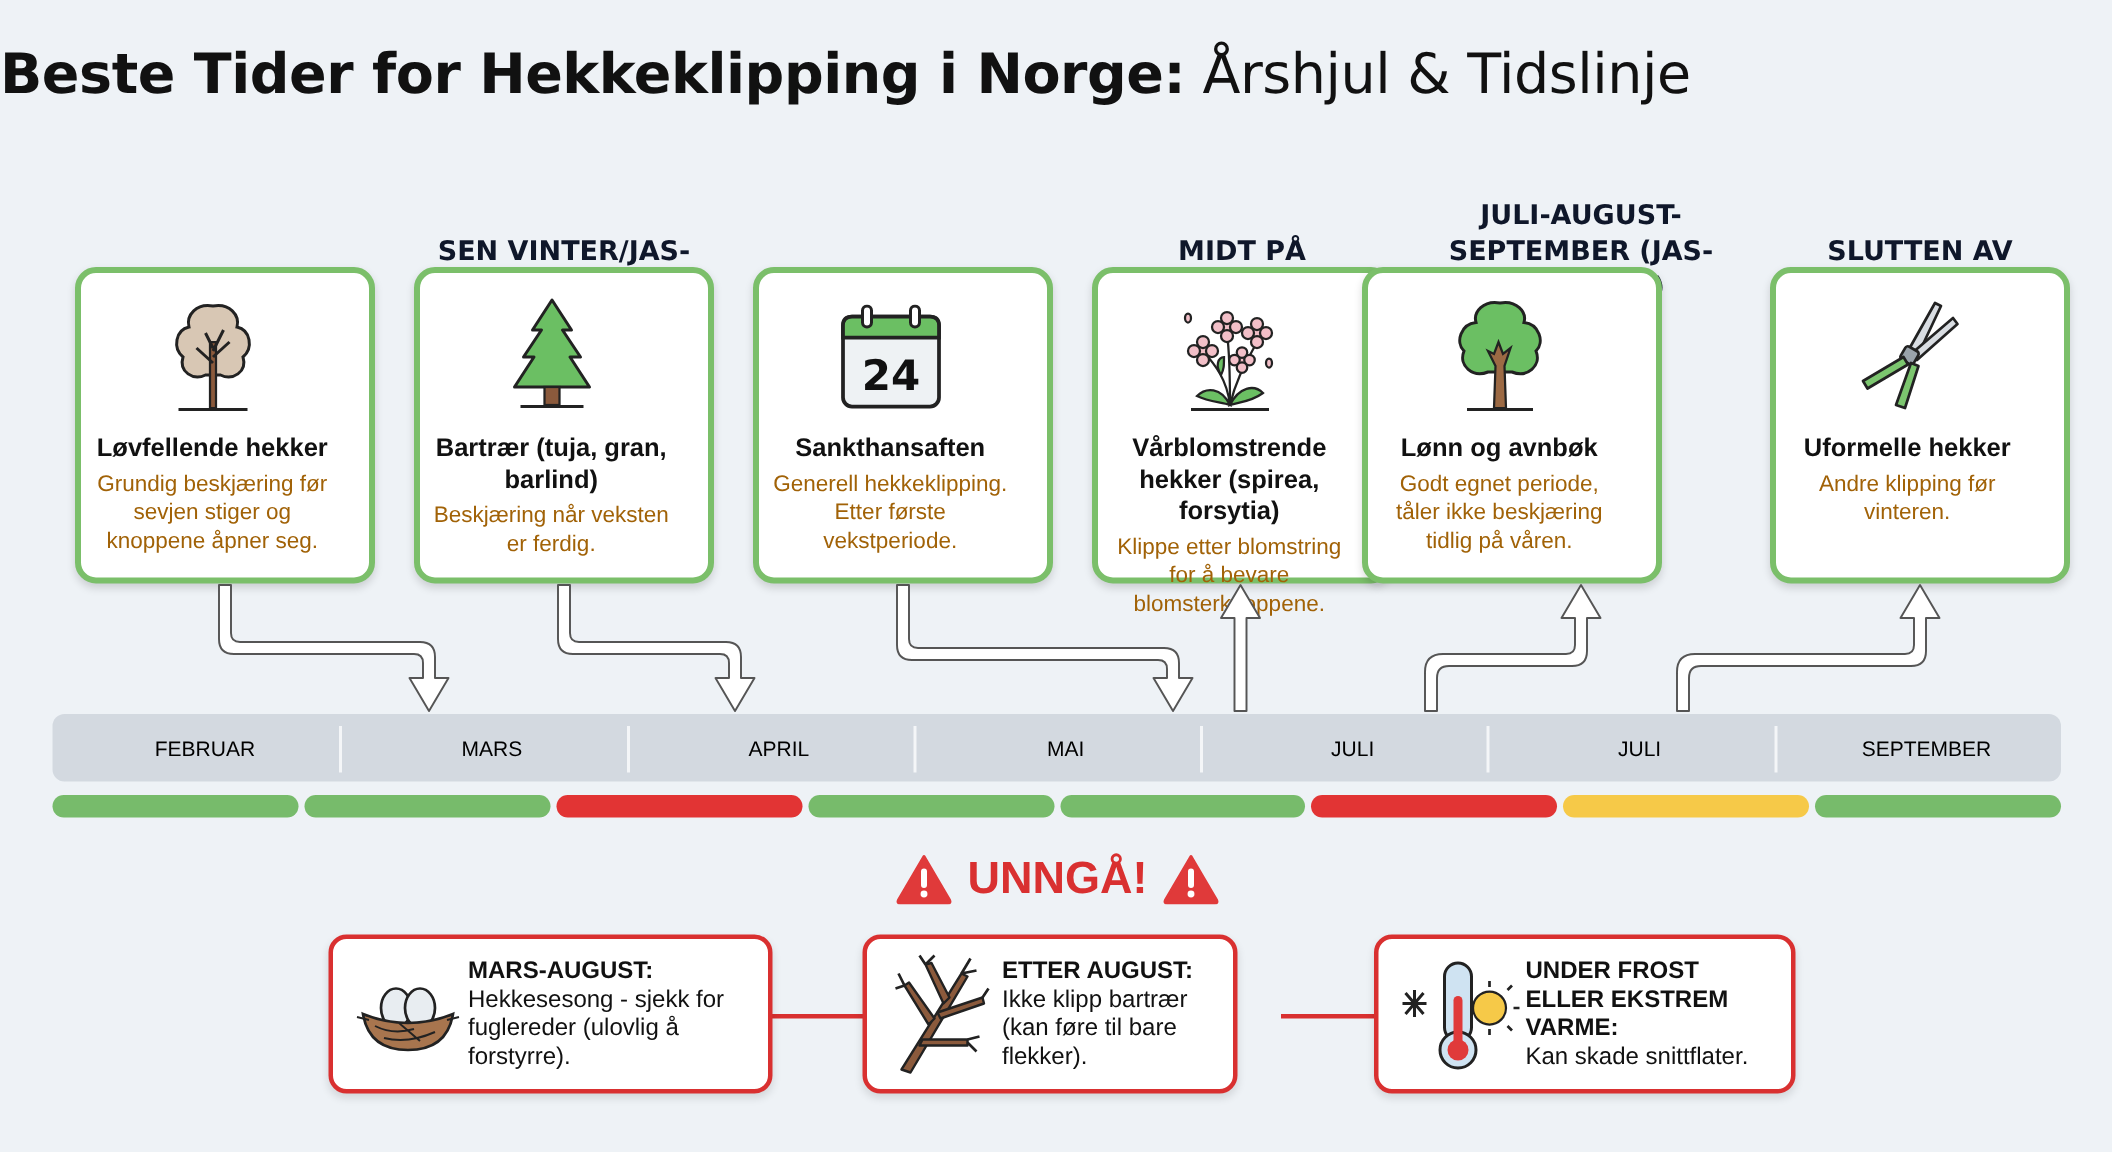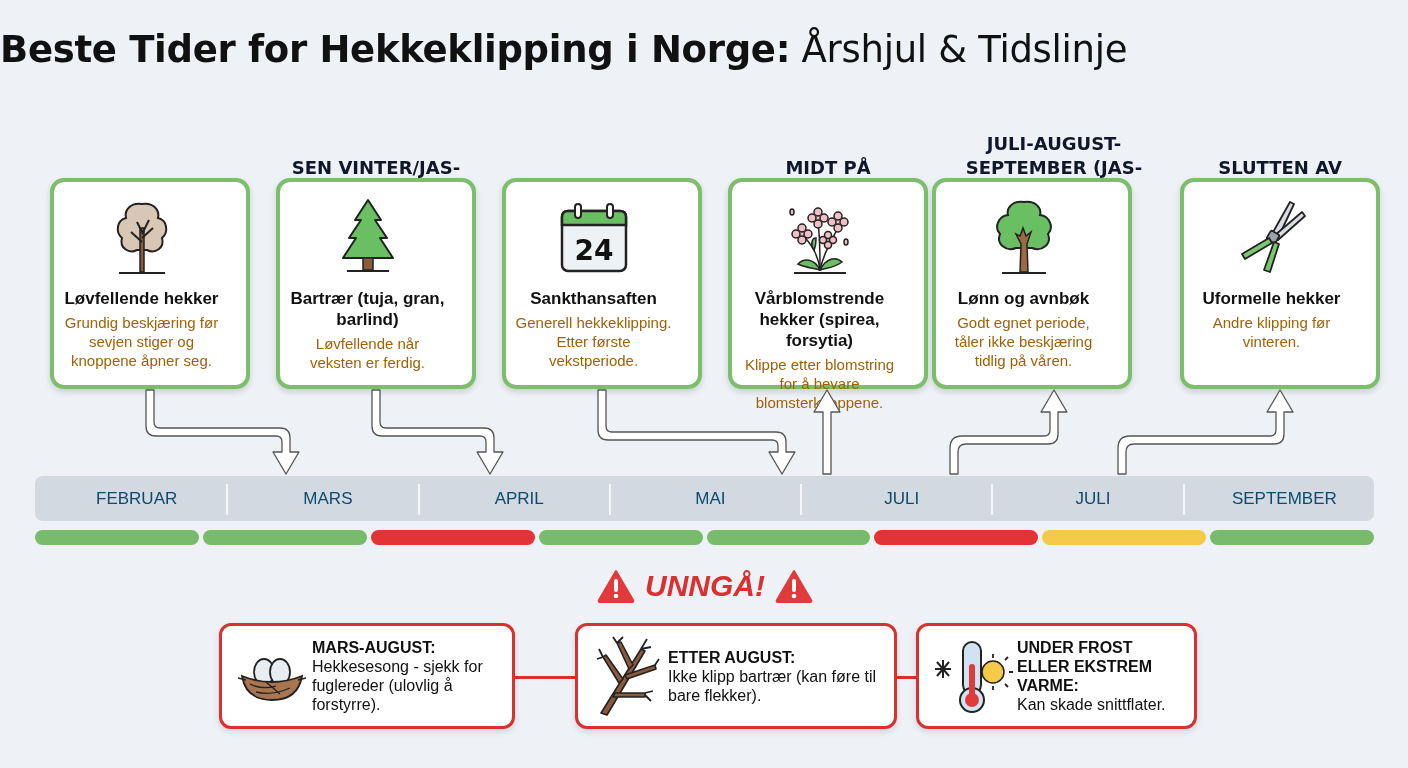--- a/index.html
+++ b/index.html
@@ -31,31 +31,31 @@
   .card .icon { height: 92px; display: flex; align-items: center; justify-content: center; }
   .card .ctitle { font-weight: bold; font-size: 17px; line-height: 21px; color: #111; margin-top: 4px; }
   .card .cdesc { font-size: 15px; line-height: 19px; color: #a16207; margin-top: 4px; }
   svg.arrows { position: absolute; left: 0; top: 0; width: 1408px; height: 768px; pointer-events: none; }
   .timeline {
     position: absolute; left: 35px; top: 476px; width: 1339px; height: 45px;
     background: #d3d9e0; border-radius: 8px; display: flex;
   }
   .month {
     flex: 1; display: flex; align-items: center; justify-content: center;
-    font-size: 17px; color: #0c4a6e; position: relative; padding-left: 12px;
+    font-size: 14px; color: #000000; position: relative; padding-left: 12px;
   }
   .month + .month::before {
     content: ""; position: absolute; left: 0; top: 8px; bottom: 6px; width: 2px; background: #f4f6f8;
   }
   .bars { position: absolute; left: 35px; top: 530px; width: 1339px; height: 15px; display: flex; gap: 4px; }
   .bar { flex: 1; border-radius: 8px; }
   .warn-head {
     position: absolute; left: 560px; top: 566px; width: 290px; height: 40px;
     display: flex; align-items: center; justify-content: center; gap: 10px;
-    color: #d93030; font-weight: bold; font-size: 30px; font-style: italic;
+    color: #d93030; font-weight: bold; font-size: 30px;
   }
   .wline { position: absolute; top: 676px; height: 3px; background: #d93030; }
   .wcard {
     position: absolute; top: 623px; height: 106px; background: #fff;
     border: 3px solid #d93030; border-radius: 12px; box-shadow: 0 3px 6px rgba(0,0,0,0.12);
     display: flex; align-items: center; padding: 0 10px;
   }
   .wcard .wicon { width: 80px; display: flex; justify-content: center; align-items: center; flex-shrink: 0; }
   .wcard .wtext { font-size: 16px; line-height: 19px; color: #111; }
   .wcard .wtext b { display: block; font-weight: bold; }
@@ -90,21 +90,21 @@
 
 <div class="card" style="left:276px">
   <div class="icon">
     <svg width="62" height="80" viewBox="0 0 62 80">
       <path d="M31 2 L44 22 L38 22 L50 40 L43 40 L56 60 L6 60 L19 40 L12 40 L24 22 L18 22 Z" fill="#6bbf63" stroke="#222" stroke-width="2" stroke-linejoin="round"></path>
       <rect x="26" y="60" width="10" height="12" fill="#8b5a3c" stroke="#222" stroke-width="1.5"></rect>
       <line x1="10" y1="73" x2="52" y2="73" stroke="#222" stroke-width="2"></line>
     </svg>
   </div>
   <div class="ctitle">Bartrær (tuja, gran, barlind)</div>
-  <div class="cdesc">Løvfellende når veksten er ferdig.</div>
+  <div class="cdesc">Beskjæring når veksten er ferdig.</div>
 </div>
 
 <div class="card" style="left:502px">
   <div class="icon">
     <svg width="70" height="70" viewBox="0 0 70 70">
       <rect x="3" y="8" width="64" height="60" rx="6" fill="#eef2f4" stroke="#222" stroke-width="2.5"></rect>
       <path d="M3 14 Q3 8 9 8 L61 8 Q67 8 67 14 L67 22 L3 22 Z" fill="#6bbf63" stroke="#222" stroke-width="2.5"></path>
       <rect x="16" y="1" width="6" height="14" rx="3" fill="#fff" stroke="#222" stroke-width="2"></rect>
       <rect x="48" y="1" width="6" height="14" rx="3" fill="#fff" stroke="#222" stroke-width="2"></rect>
       <text x="35" y="57" text-anchor="middle" font-family="DejaVu Sans, sans-serif" font-size="28" font-weight="bold" fill="#111">24</text>
@@ -149,21 +149,21 @@
         <ellipse cx="12" cy="14" rx="2" ry="3" fill="#f2bfc8"></ellipse>
         <ellipse cx="66" cy="44" rx="2" ry="3" fill="#f2bfc8"></ellipse>
       </g>
       <line x1="14" y1="75" x2="66" y2="75" stroke="#222" stroke-width="2"></line>
     </svg>
   </div>
   <div class="ctitle">Vårblomstrende hekker (spirea, forsytia)</div>
   <div class="cdesc">Klippe etter blomstring for å bevare blomsterknoppene.</div>
 </div>
 
-<div class="card" style="left:932px">
+<div class="card" style="left:908px">
   <div class="icon">
     <svg width="76" height="80" viewBox="0 0 76 80">
       <path d="M38 4 C27 2 20 10 22 17 C12 18 8 30 14 36 C10 46 20 54 30 50 L46 50 C56 54 66 46 62 36 C68 30 64 18 54 17 C56 10 49 2 38 4Z" fill="#6bbf63" stroke="#222" stroke-width="2"></path>
       <path d="M34 74 L35 46 L30 36 L34 38 L37 30 L40 38 L45 34 L41 46 L42 74 Z" fill="#9c6a44" stroke="#222" stroke-width="1.5"></path>
       <line x1="16" y1="75" x2="60" y2="75" stroke="#222" stroke-width="2"></line>
     </svg>
   </div>
   <div class="ctitle">Lønn og avnbøk</div>
   <div class="cdesc">Godt egnet periode, tåler ikke beskjæring tidlig på våren.</div>
 </div>
@@ -247,21 +247,21 @@
       <path d="M6 28 Q36 40 66 28 Q62 52 36 52 Q10 52 6 28 Z" fill="#a8754e" stroke="#222" stroke-width="1.8"></path>
       <path d="M14 36 Q26 42 40 38 M20 44 Q36 48 54 40 M30 34 L44 46 M2 30 L10 32 M62 32 L70 30" stroke="#222" stroke-width="1.3" fill="none"></path>
     </svg>
   </div>
   <div class="wtext">
     <b>MARS-AUGUST:</b>
     <span>Hekkesesong - sjekk for fuglereder (ulovlig å forstyrre).</span>
   </div>
 </div>
 
-<div class="wcard" style="left:575px; width:322px">
+<div class="wcard" style="left:575px; width:250px">
   <div class="wicon">
     <svg width="66" height="82" viewBox="0 0 66 82">
       <g stroke="#222" stroke-width="1.6" fill="#8b5a3c" stroke-linejoin="round">
         <path d="M6 78 L46 14 L50 16 L12 80 Z"></path>
         <path d="M24 48 L8 22 L11 20 L28 44 Z"></path>
         <path d="M34 34 L22 8 L26 7 L38 30 Z"></path>
         <path d="M30 40 L60 30 L61 34 L32 44 Z"></path>
         <path d="M20 58 L50 58 L50 62 L18 62 Z"></path>
       </g>
       <path d="M46 14 L52 4 M46 14 L56 12 M8 22 L4 14 M8 22 L2 24 M22 8 L18 2 M22 8 L28 2 M60 30 L64 24 M50 58 L58 56 M50 60 L56 66" stroke="#222" stroke-width="1.8" fill="none"></path>

